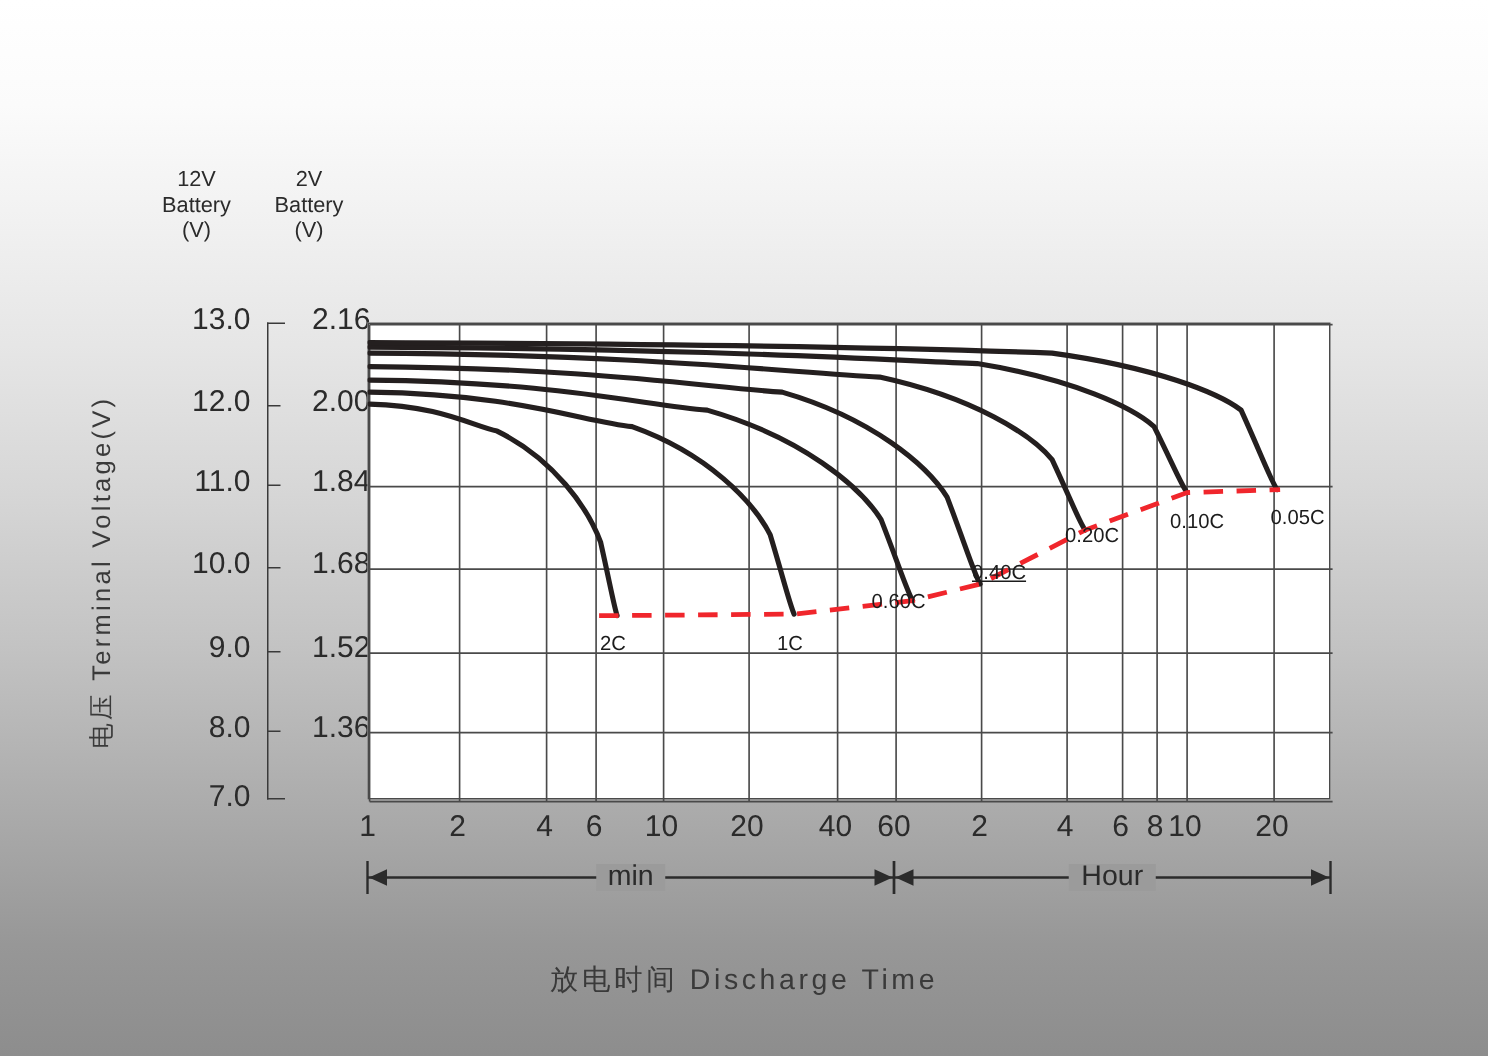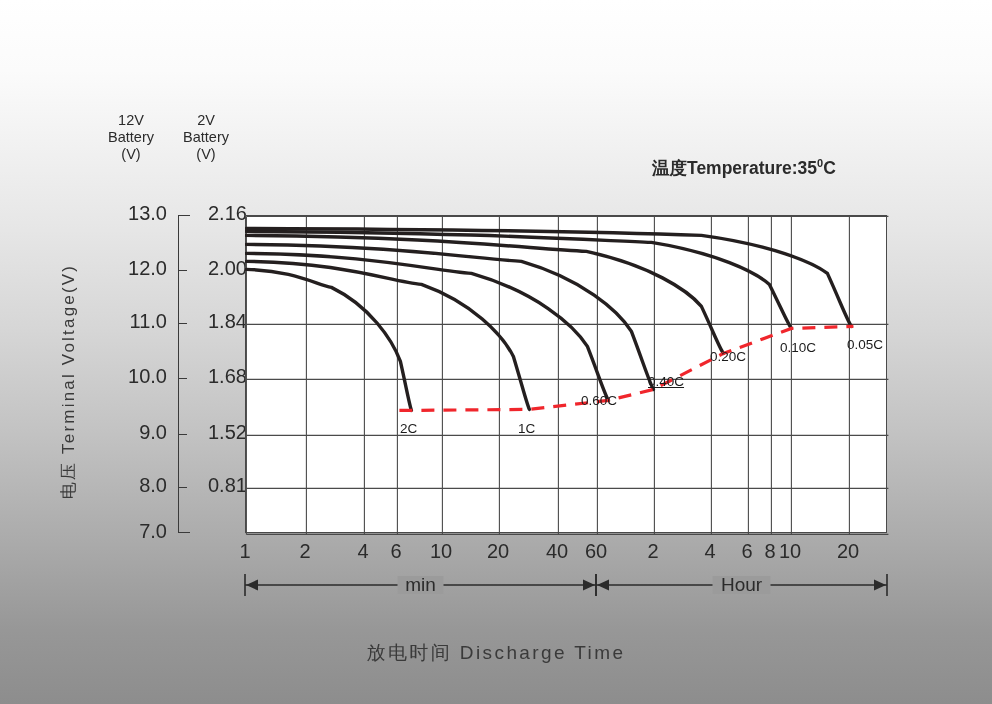--- a/index.html
+++ b/index.html
@@ -183,39 +183,38 @@
     <div>12V</div>
     <div>Battery</div>
     <div>(V)</div>
   </div>
   <div class="col-head" id="head-2v">
     <div>2V</div>
     <div>Battery</div>
     <div>(V)</div>
   </div>
 
-  <div id="temp-label"><span>温度Temperature:35</span><sup>0</sup><span>C</span></div>
 
   <div id="y-caption">电压 Terminal Voltage(V)</div>
 
   <div id="y-bracket"></div>
   <div id="ytick-host">
       <div class="ytick-12" style="top: 202px;">13.0</div>
       <div class="ytick-12" style="top: 257px;">12.0</div>
       <div class="ytick-12" style="top: 310px;">11.0</div>
       <div class="ytick-12" style="top: 365px;">10.0</div>
       <div class="ytick-12" style="top: 421px;">9.0</div>
       <div class="ytick-12" style="top: 474px;">8.0</div>
       <div class="ytick-12" style="top: 520px;">7.0</div>
       <div class="ytick-2" style="top: 202px;">2.16</div>
       <div class="ytick-2" style="top: 257px;">2.00</div>
       <div class="ytick-2" style="top: 310px;">1.84</div>
       <div class="ytick-2" style="top: 365px;">1.68</div>
       <div class="ytick-2" style="top: 421px;">1.52</div>
-      <div class="ytick-2" style="top: 474px;">0.81</div>
+      <div class="ytick-2" style="top: 474px;">1.36</div>
       <div class="y-tickmark" style="top: 270px;"></div>
       <div class="y-tickmark" style="top: 323px;"></div>
       <div class="y-tickmark" style="top: 378px;"></div>
       <div class="y-tickmark" style="top: 434px;"></div>
       <div class="y-tickmark" style="top: 487px;"></div>
     </div>
 
   <div id="plot">
     <svg width="645" height="321" viewBox="0 0 645 321">
       <g id="gridlines">

